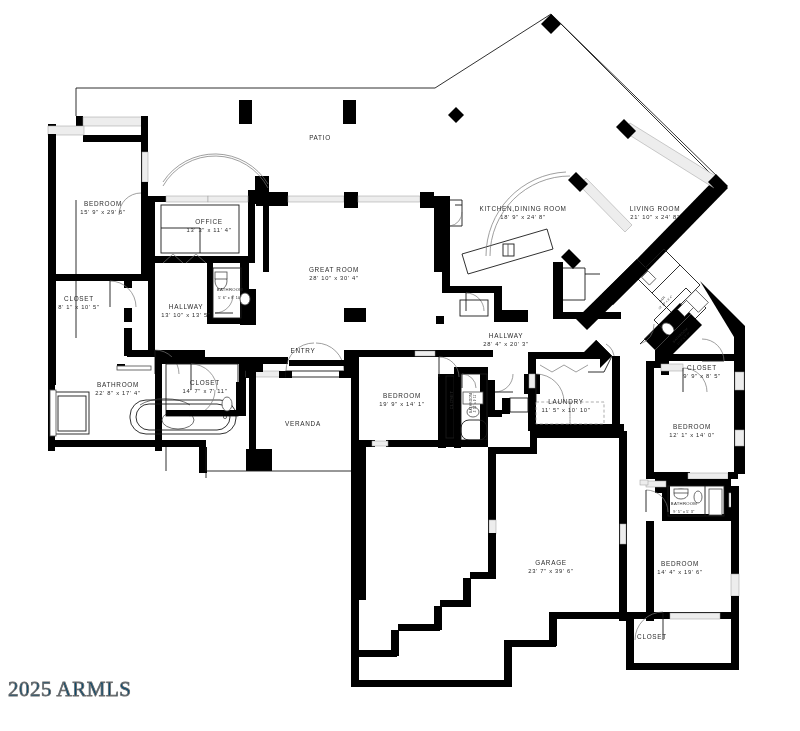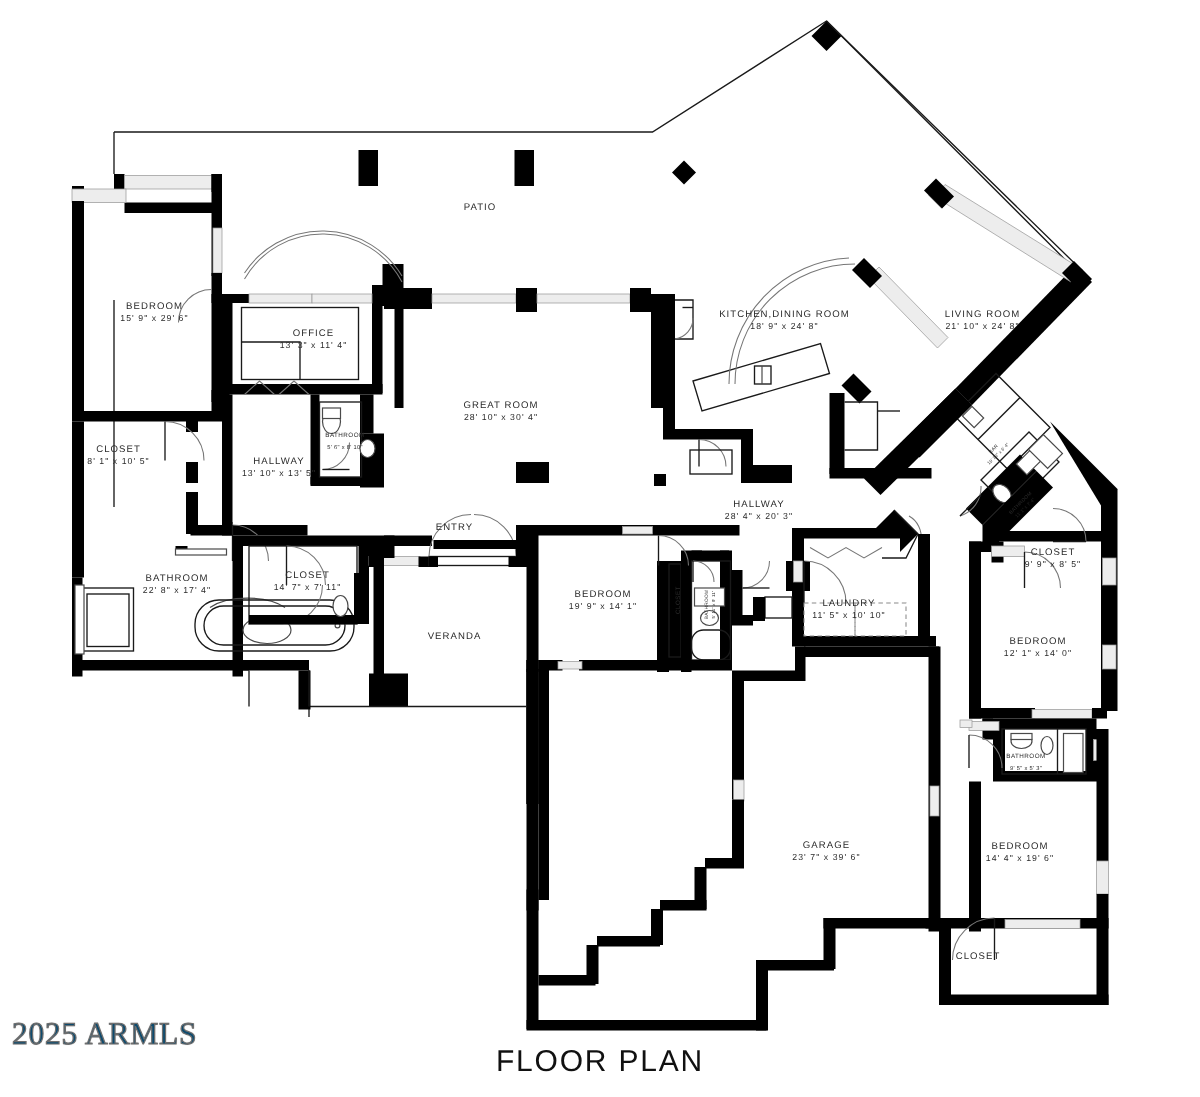--- a/index.html
+++ b/index.html
@@ -504,15 +504,14 @@
           <text class="rlabel rdim" x="663" y="304.4">10' 10" x 6' 4"</text>
         </g>
         <g class="mini" transform="rotate(-45 681 336)">
           <text class="rlabel rname" x="681" y="336">BATHROOM</text>
           <text class="rlabel rdim" x="681" y="340.4">11' 1" x 7' 4"</text>
         </g>
       </g>
 
   </svg>
 
-  <div id="floor-plan-title">FLOOR PLAN</div>
   <div id="watermark">2025 ARMLS</div>
 </div>
 
 </body></html>

